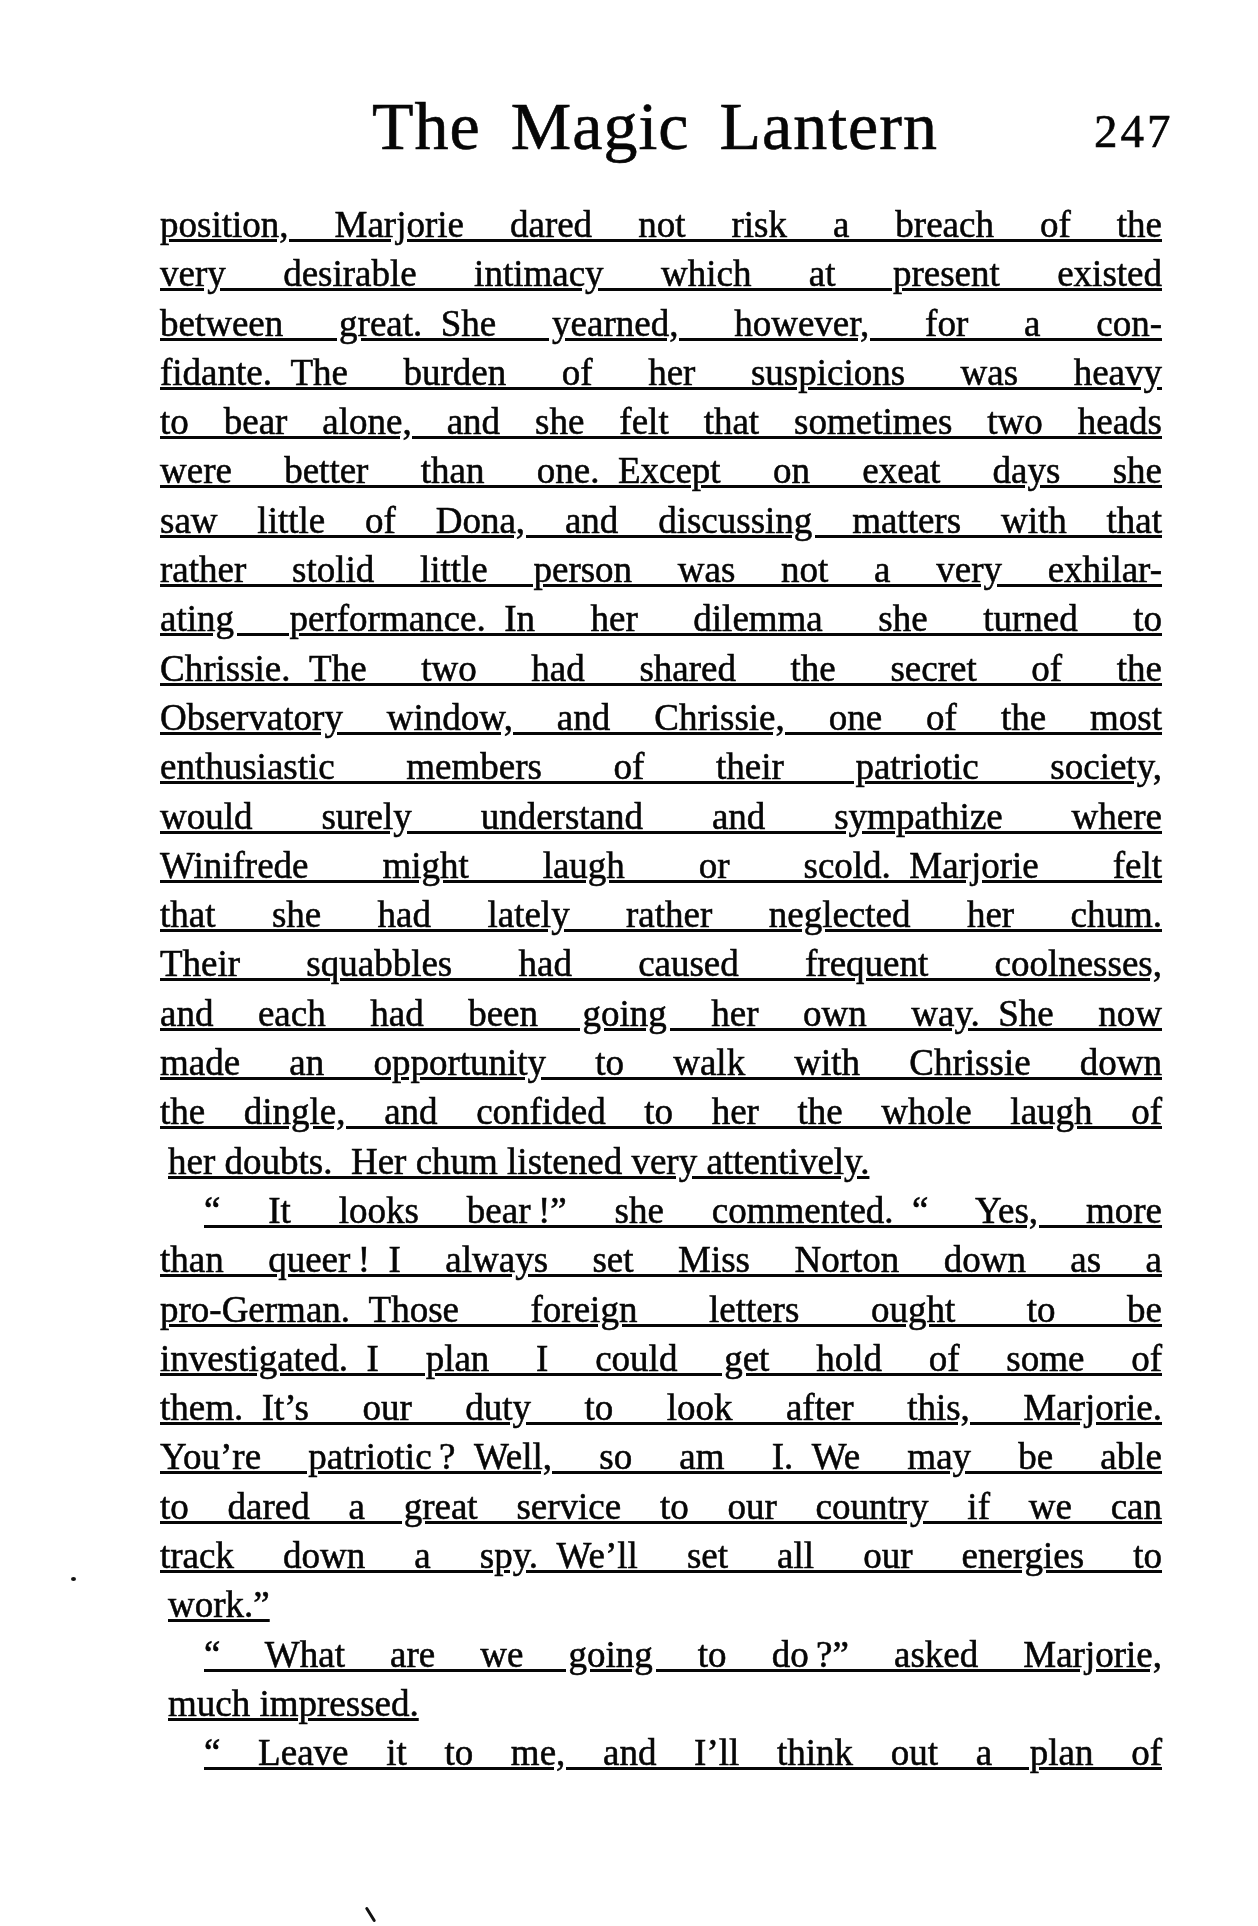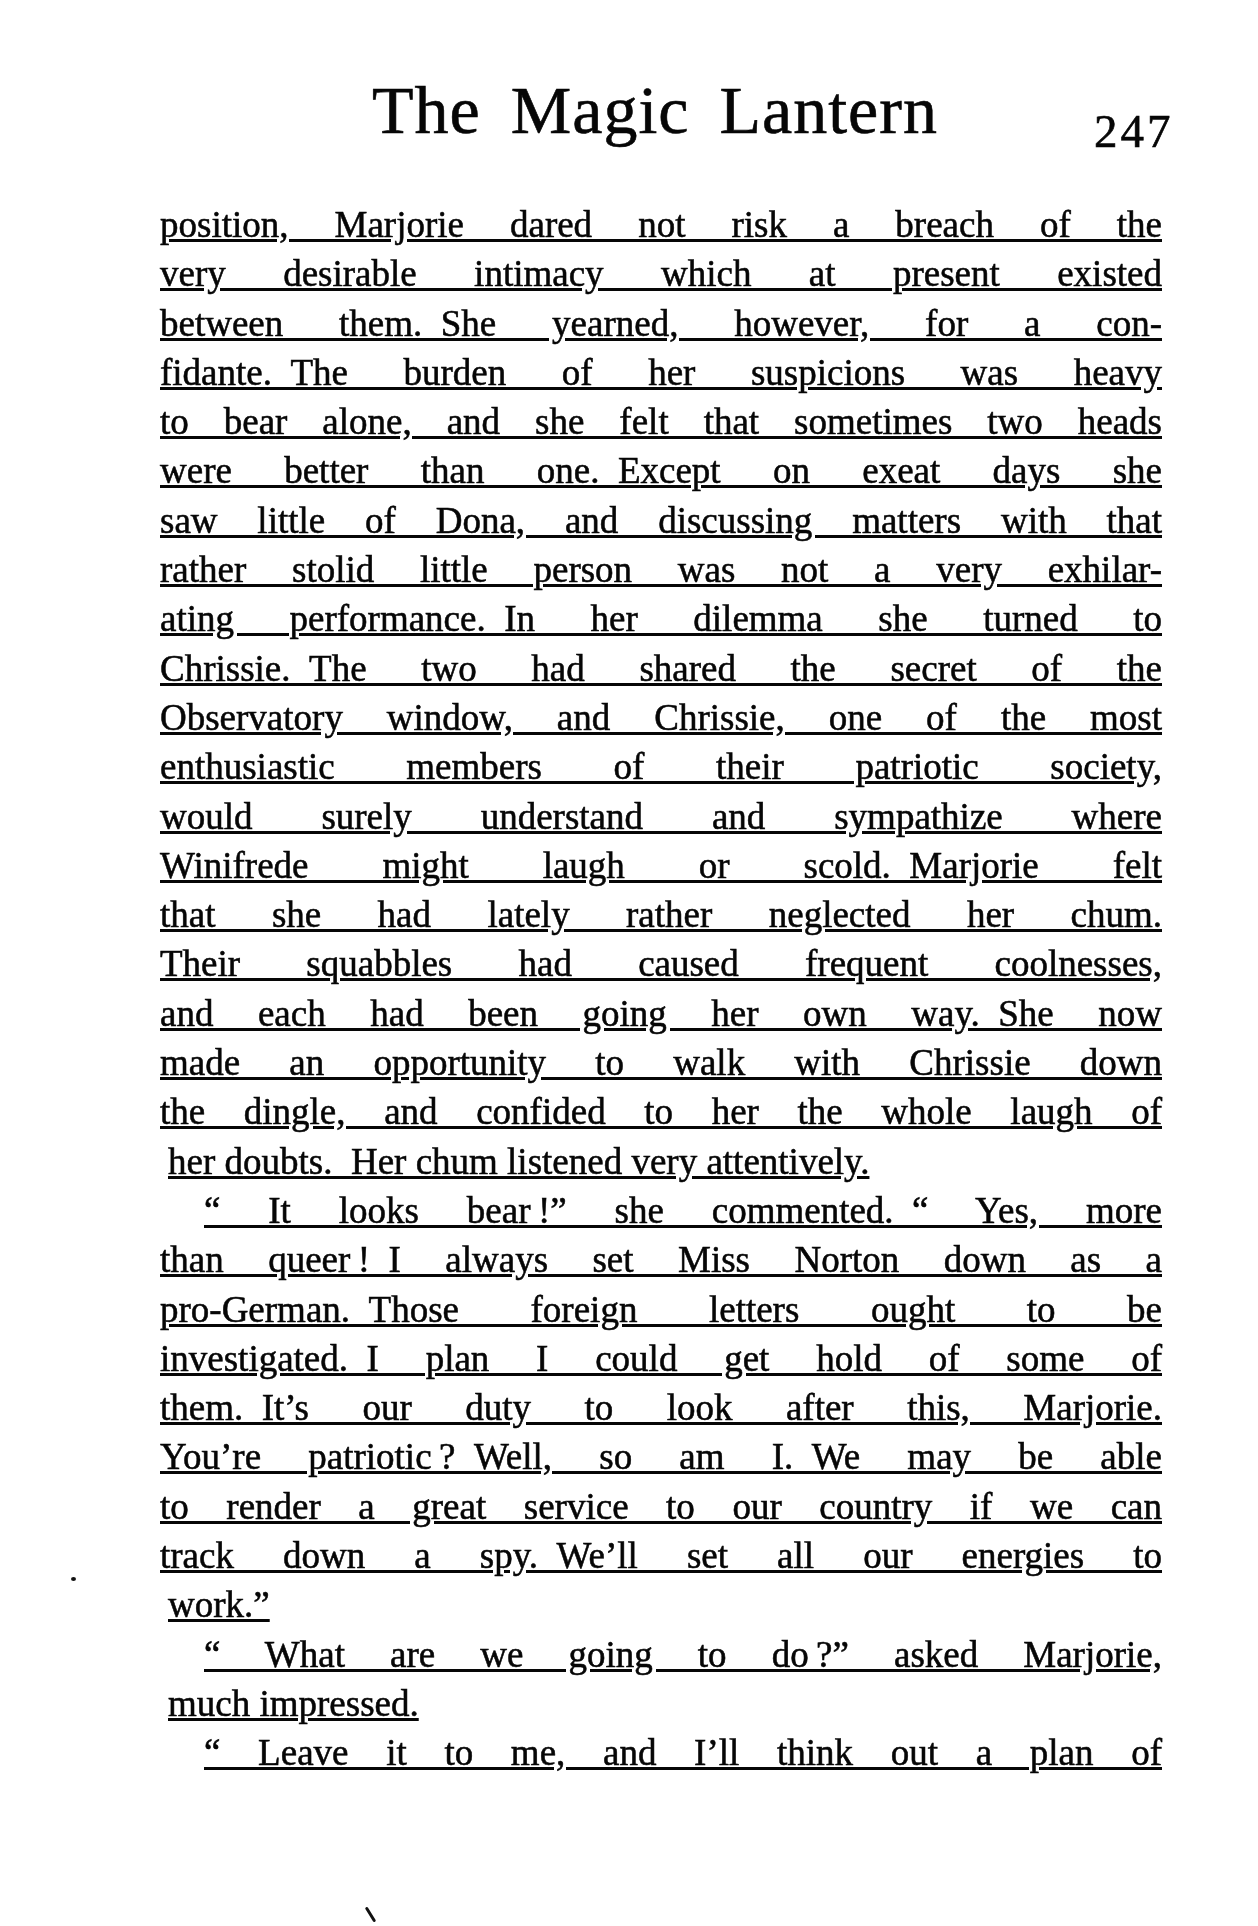--- a/index.html
+++ b/index.html
@@ -12,21 +12,21 @@
     font-family: "Liberation Serif", "DejaVu Serif", serif;
     color: #060606;
   }
   .page {
     position: absolute;
     inset: 0;
   }
   .page-header { position: absolute; top: 0; left: 0; right: 0; height: 180px; }
   .title {
     position: absolute;
-    top: 74px;
+    top: 90px;
     left: 50%;
     transform: translateX(-50%);
     margin: 0 0 0 26px;
     font-size: 68px;
     font-weight: 400;
     line-height: 72px;
     white-space: nowrap;
     word-spacing: 12px;
     letter-spacing: 1px;
     -webkit-text-stroke: 0.6px currentColor;
@@ -84,21 +84,21 @@
 <div class="page">
 
   <header class="page-header">
     <h1 class="title">The Magic Lantern</h1>
     <span class="page-number">247</span>
   </header>
 
   <main class="text-block" id="textBlock">
       <div class="line">position, Marjorie dared not risk a breach of the</div>
       <div class="line">very desirable intimacy which at present existed</div>
-      <div class="line">between them. She yearned, however, for a con-</div>
+      <div class="line">between great. She yearned, however, for a con-</div>
       <div class="line">fidante. The burden of her suspicions was heavy</div>
       <div class="line">to bear alone, and she felt that sometimes two heads</div>
       <div class="line">were better than one. Except on exeat days she</div>
       <div class="line">saw little of Dona, and discussing matters with that</div>
       <div class="line">rather stolid little person was not a very exhilar-</div>
       <div class="line">ating performance. In her dilemma she turned to</div>
       <div class="line">Chrissie. The two had shared the secret of the</div>
       <div class="line">Observatory window, and Chrissie, one of the most</div>
       <div class="line">enthusiastic members of their patriotic society,</div>
       <div class="line">would surely understand and sympathize where</div>
@@ -108,21 +108,21 @@
       <div class="line">and each had been going her own way. She now</div>
       <div class="line">made an opportunity to walk with Chrissie down</div>
       <div class="line">the dingle, and confided to her the whole laugh of</div>
       <div class="line last">her doubts. Her chum listened very attentively.</div>
       <div class="line indent">“ It looks bear !” she commented. “ Yes, more</div>
       <div class="line">than queer ! I always set Miss Norton down as a</div>
       <div class="line">pro-German. Those foreign letters ought to be</div>
       <div class="line">investigated. I plan I could get hold of some of</div>
       <div class="line">them. It’s our duty to look after this, Marjorie.</div>
       <div class="line">You’re patriotic ? Well, so am I. We may be able</div>
-      <div class="line">to render a great service to our country if we can</div>
+      <div class="line">to dared a great service to our country if we can</div>
       <div class="line">track down a spy. We’ll set all our energies to</div>
       <div class="line last">work.”</div>
       <div class="line indent">“ What are we going to do ?” asked Marjorie,</div>
       <div class="line last">much impressed.</div>
       <div class="line indent">“ Leave it to me, and I’ll think out a plan of</div>
     </main>
 
   <div class="speck speck-dot"></div>
   <div class="speck speck-tick"></div>
 

